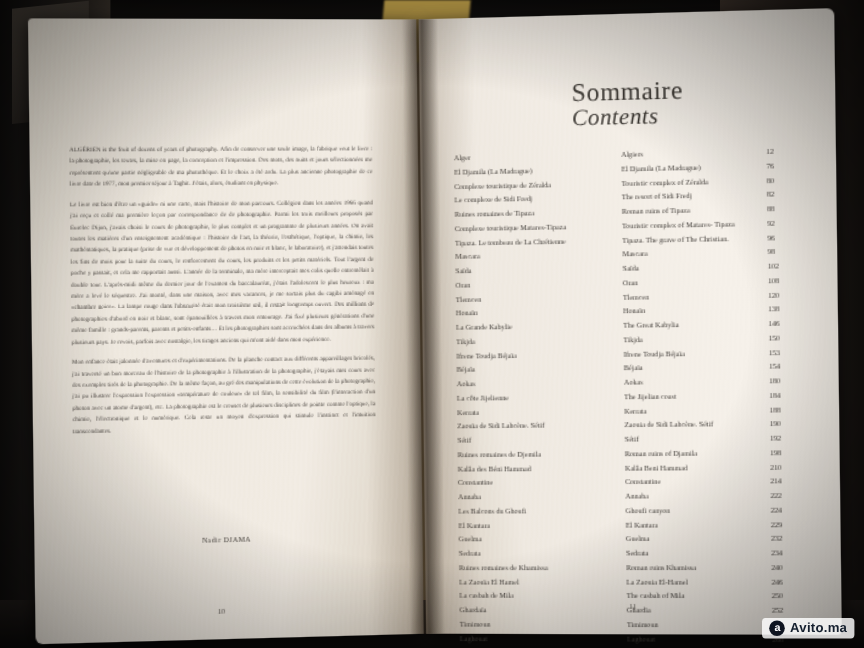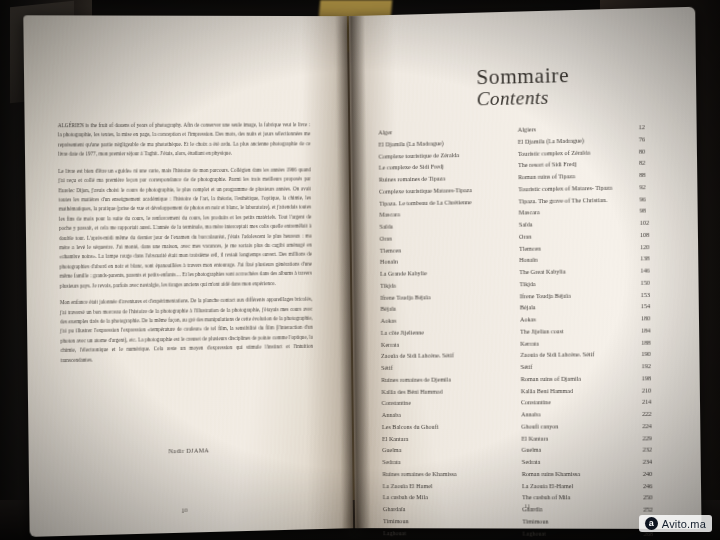--- a/index.html
+++ b/index.html
@@ -227,21 +227,21 @@
     font-family: "Liberation Sans", sans-serif;
     font-size: 9px;
     font-weight: bold;
     display: flex; align-items: center; justify-content: center;
     line-height: 1;
   }
   .wm-text {
     font-family: "Liberation Sans", sans-serif;
     font-size: 11px;
     color: #15202f;
-    font-weight: normal;
+    font-weight: bold;
     letter-spacing: .2px;
     text-align: right;
   }
   .vignette {
     position:absolute; inset:0;
     background: radial-gradient(ellipse at 50% 50%, rgba(0,0,0,0) 52%, rgba(0,0,0,.45) 100%);
     pointer-events:none;
   }
 </style>
 </head>

